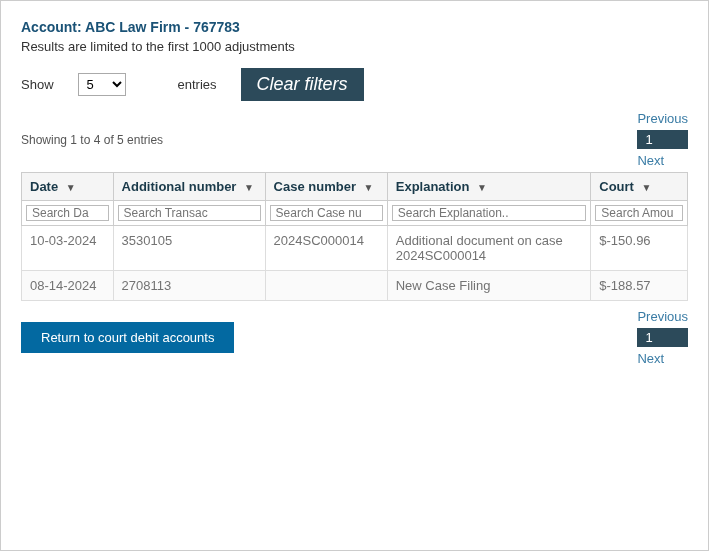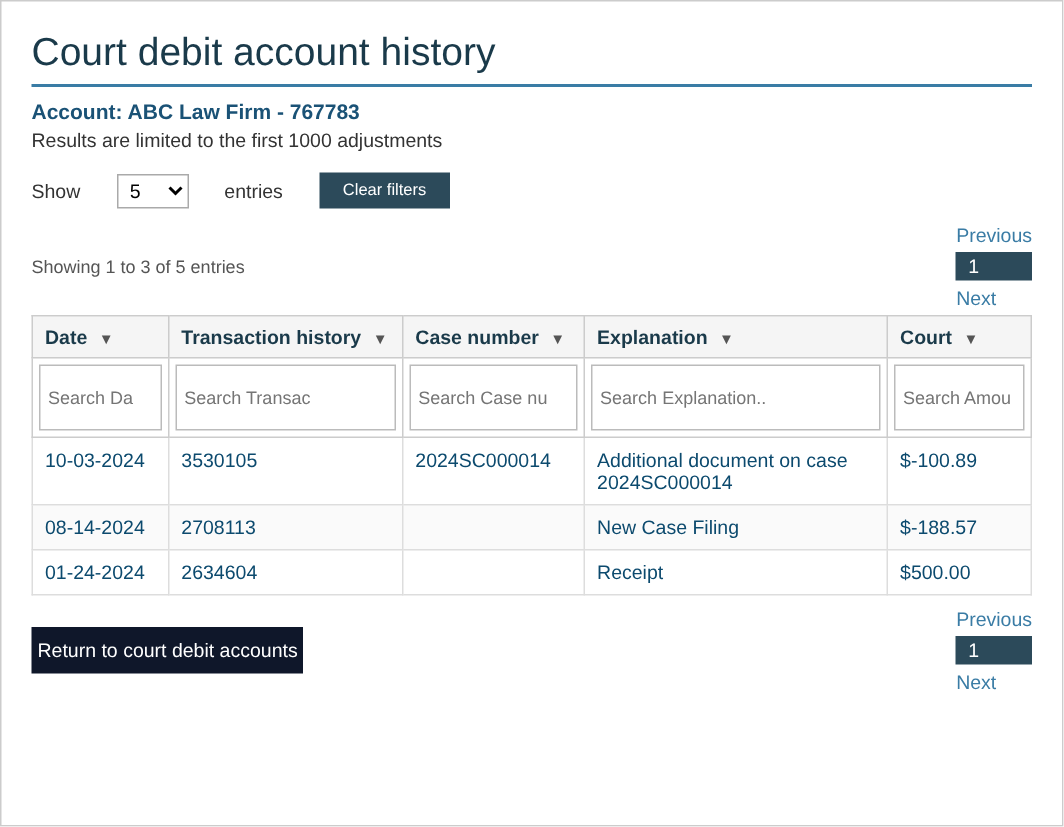--- a/index.html
+++ b/index.html
@@ -50,29 +50,31 @@
     }
     .entries-select {
       border: 1px solid #aaa;
       padding: 2px 4px;
       font-size: 13px;
       background: #fff;
       width: 48px;
     }
     .entries-label {
       color: #333;
+      margin-left: 28px;
     }
     .clear-filters-btn {
       background: #2c4a5a;
       color: #fff;
       border: none;
       padding: 6px 16px;
-      font-size: 11px;
+      font-size: 18px;
       cursor: pointer;
       font-weight: normal;
+      font-style: italic;
     }
     .pagination-row {
       display: flex;
       justify-content: space-between;
       align-items: center;
       margin-bottom: 4px;
     }
     .showing-text {
       color: #555;
       font-size: 12px;
@@ -117,96 +119,95 @@
       color: #555;
     }
     .search-row td {
       padding: 4px 4px;
       border: 1px solid #ccc;
       background: #fff;
     }
     .search-row td input {
       width: 100%;
       border: 1px solid #bbb;
-      padding: 14px 5px;
+      padding: 0 5px;
       font-size: 12px;
       color: #7f1d1d;
     }
     tbody tr.data-row {
       border-bottom: 1px solid #ddd;
     }
     tbody tr.data-row td {
       border: 1px solid #ddd;
       padding: 7px 8px;
       font-size: 13px;
-      color: #0c4a6e;
+      color: #737373;
       vertical-align: top;
     }
     tbody tr.data-row:nth-child(even) {
       background: #fafafa;
     }
     .bottom-row {
       display: flex;
       justify-content: space-between;
       align-items: center;
       margin-top: 8px;
     }
     .return-btn {
-      background: #0f172a;
+      background: #0369a1;
       color: #fff;
       border: none;
-      padding: 8px 4px;
+      padding: 8px 20px;
       font-size: 13px;
       cursor: pointer;
     }
     .col-date { width: 90px; }
     .col-trans { width: 115px; }
     .col-case { width: 120px; }
     .col-expl { width: 200px; }
     .col-amt { width: 95px; }
   </style>
 </head>
 <body>
 
 <div class="container">
 
-  <h1 class="page-title">Court debit account history</h1>
   <div class="account-label">Account: ABC Law Firm - 767783</div>
   <div class="results-limit">Results are limited to the first 1000 adjustments</div>
 
   <div class="controls-row">
     <span class="show-label">Show</span>
     <select class="entries-select">
       <option>5</option>
       <option>10</option>
       <option>25</option>
       <option>50</option>
     </select>
     <span class="entries-label">entries</span>
     <button class="clear-filters-btn">Clear filters</button>
   </div>
 
   <div class="pagination-row">
-    <span class="showing-text">Showing 1 to 3 of 5 entries</span>
+    <span class="showing-text">Showing 1 to 4 of 5 entries</span>
     <div class="pagination">
       <a>Previous</a>
       <span class="page-num active">1</span>
       <a>Next</a>
     </div>
   </div>
 
   <table>
     <thead>
       <tr>
         <th class="col-date">
           <span>Date</span>
           <span class="sort-icon">▼</span>
         </th>
         <th class="col-trans">
-          <span>Transaction history</span>
+          <span>Additional number</span>
           <span class="sort-icon">▼</span>
         </th>
         <th class="col-case">
           <span>Case number</span>
           <span class="sort-icon">▼</span>
         </th>
         <th class="col-expl">
           <span>Explanation</span>
           <span class="sort-icon">▼</span>
         </th>
@@ -232,36 +233,29 @@
           <input type="text" placeholder="Search Amou" style="">
         </td>
       </tr>
     </thead>
     <tbody id="table-body">
     <tr class="data-row">
           <td>10-03-2024</td>
           <td>3530105</td>
           <td>2024SC000014</td>
           <td>Additional document on case 2024SC000014</td>
-          <td>$-100.89</td>
+          <td>$-150.96</td>
         </tr>
         <tr class="data-row">
           <td>08-14-2024</td>
           <td>2708113</td>
           <td></td>
           <td>New Case Filing</td>
           <td>$-188.57</td>
         </tr>
-        <tr class="data-row">
-          <td>01-24-2024</td>
-          <td>2634604</td>
-          <td></td>
-          <td>Receipt</td>
-          <td>$500.00</td>
-        </tr>
       </tbody>
   </table>
 
   <div class="bottom-row">
     <button class="return-btn">Return to court debit accounts</button>
     <div class="pagination">
       <a>Previous</a>
       <span class="page-num active">1</span>
       <a>Next</a>
     </div>

